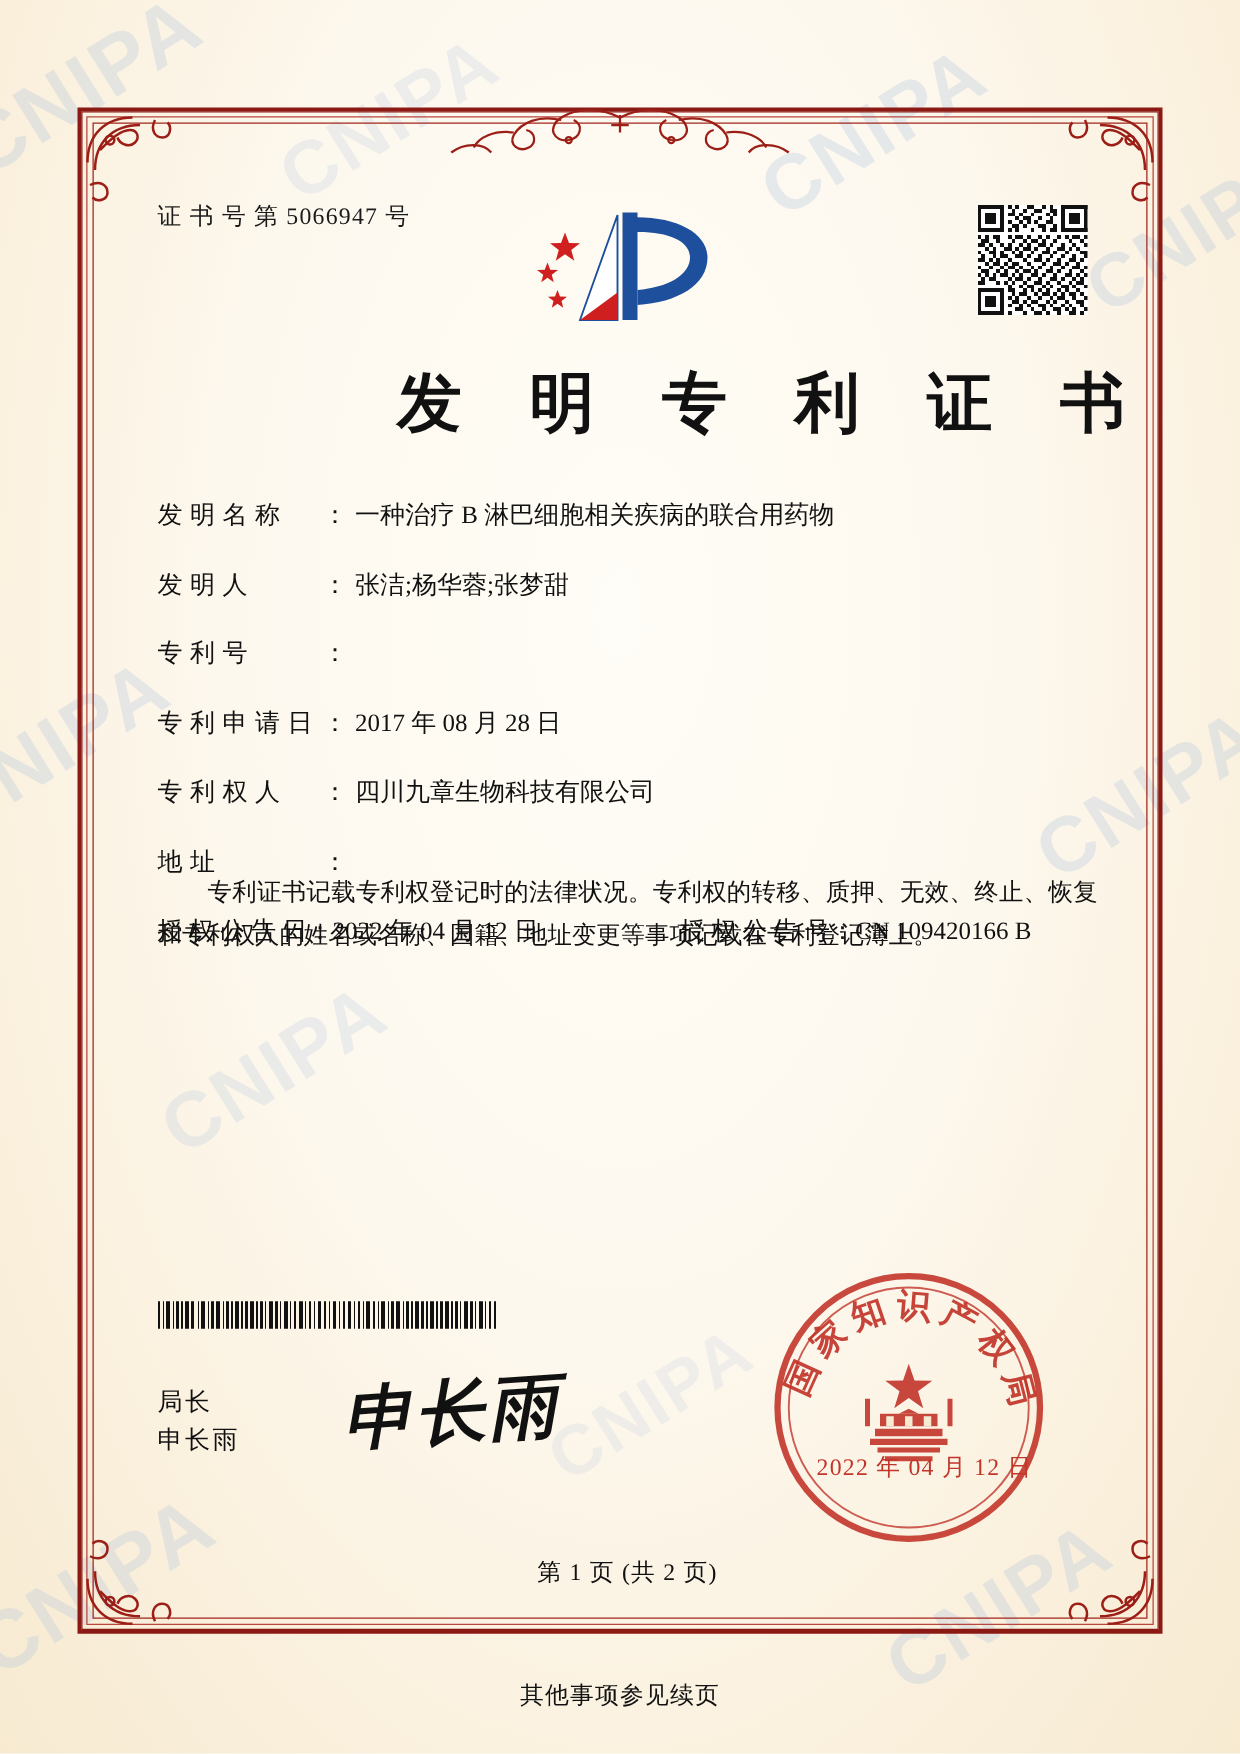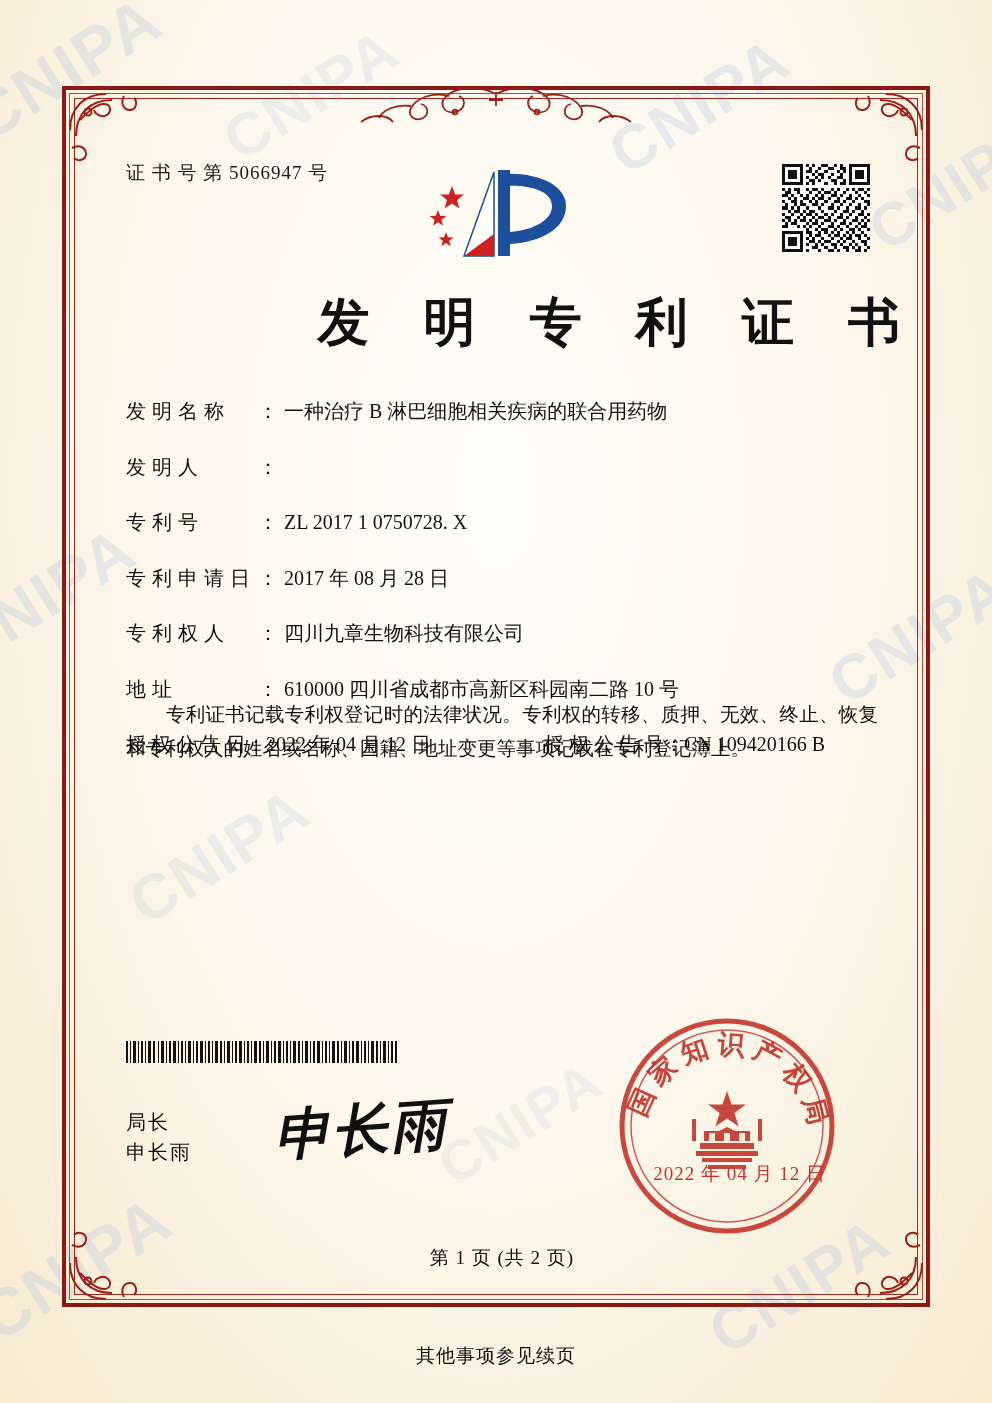--- a/index.html
+++ b/index.html
@@ -581,40 +581,39 @@
 
     <div class="fields">
       <div class="field-row">
         <span class="f-label">发  明  名  称</span>
         <span class="f-colon">：</span>
         <span class="f-value">一种治疗 B 淋巴细胞相关疾病的联合用药物</span>
       </div>
       <div class="field-row">
         <span class="f-label">发    明    人</span>
         <span class="f-colon">：</span>
+        <span class="f-value">张洁;杨华蓉;张梦甜</span>
       </div>
       <div class="field-row">
         <span class="f-label">专    利    号</span>
         <span class="f-colon">：</span>
-        <span class="f-value">ZL 2017 1 0750728. X</span>
       </div>
       <div class="field-row">
         <span class="f-label">专 利 申 请 日</span>
         <span class="f-colon">：</span>
         <span class="f-value">2017 年 08 月 28 日</span>
       </div>
       <div class="field-row">
         <span class="f-label">专  利  权  人</span>
         <span class="f-colon">：</span>
         <span class="f-value">四川九章生物科技有限公司</span>
       </div>
       <div class="field-row">
         <span class="f-label">地        址</span>
         <span class="f-colon">：</span>
-        <span class="f-value">610000  四川省成都市高新区科园南二路 10 号</span>
       </div>
 
       <div class="dual-row">
         <span class="dual-left">
           <span>授 权 公 告 日</span><span>：</span><span>2022 年 04 月 12 日</span>
         </span>
         <span class="dual-right">
           <span>授 权 公 告 号</span><span>：</span><span>CN 109420166 B</span>
         </span>
       </div>

